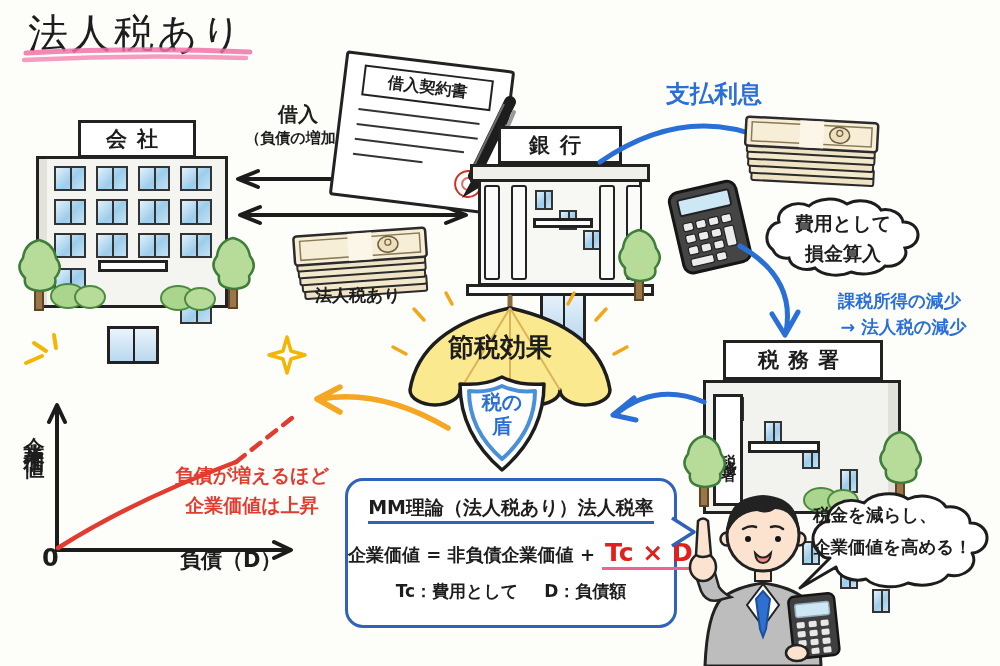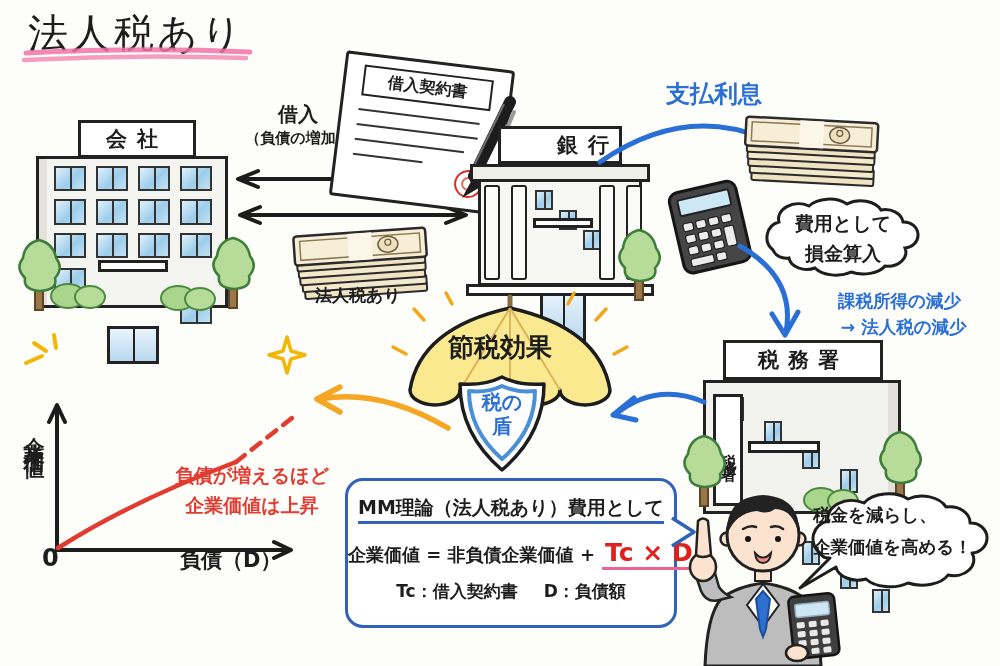--- a/index.html
+++ b/index.html
@@ -182,21 +182,21 @@
     <div class="doc-seal"></div>
   </div>
   <svg class="abs" style="left:452px;top:90px;" width="72" height="118">
     <path d="M58,12 L22,86" stroke="#1d1d1d" stroke-width="12" stroke-linecap="round"></path>
     <path d="M22,86 L10,108 L30,96 Z" fill="#1d1d1d"></path>
     <path d="M52,14 L20,80" stroke="#6e6e6e" stroke-width="2"></path>
     <path d="M62,22 L56,36" stroke="#9a9a9a" stroke-width="4" stroke-linecap="round"></path>
   </svg>
 
   <div class="abs" style="left:458px;top:126px;width:205px;height:174px;">
-    <div class="sign abs" style="left:40px;top:0;width:124px;height:38px;font-size:21px;letter-spacing:10px;justify-content:flex-end;">
+    <div class="sign abs" style="left:40px;top:0;width:124px;height:38px;font-size:21px;letter-spacing:10px;">
         <span>銀行</span>
       </div>
     <div class="bldg-body abs" style="left:12px;top:38px;width:180px;height:18px;background:#f0f0ea;"></div>
     <div class="bldg-body abs" style="left:20px;top:56px;width:164px;height:104px;border-top:none;background:#f7f7f4;">
       <div class="win abs" style="left:54px;top:8px;width:18px;height:20px;"></div>
       <div class="win abs" style="left:78px;top:8px;width:18px;height:20px;"></div>
       <div class="win abs" style="left:102px;top:8px;width:18px;height:20px;"></div>
       <div class="canopy abs" style="left:52px;top:36px;width:60px;height:10px;"></div>
       <div class="door abs" style="left:59px;top:46px;width:46px;height:55px;"></div>
       <div class="col" style="left:3px;top:3px;width:16px;height:95px;"></div>
@@ -318,26 +318,26 @@
   </svg>
   <div class="abs graph-ylabel">企業価値</div>
   <div class="abs graph-origin">0</div>
   <div class="abs graph-xlabel nowrap">負債（D）</div>
   <div class="abs graph-note">
     <div class="nowrap">負債が増えるほど</div>
     <div class="nowrap">企業価値は上昇</div>
   </div>
 
   <div class="abs mm-box">
-    <div class="mm-title nowrap"><span>MM理論（法人税あり）費用として</span></div>
+    <div class="mm-title nowrap"><span>MM理論（法人税あり）法人税率</span></div>
     <div class="mm-eq nowrap">
       <span>企業価値 = 非負債企業価値 +</span><span class="hl">Tc × D</span>
     </div>
     <div class="mm-legend nowrap">
-      <span>Tc：借入契約書</span><span>D：負債額</span>
+      <span>Tc：費用として</span><span>D：負債額</span>
     </div>
   </div>
   <svg class="abs" style="left:670px;top:514px;" width="30" height="36">
     <path d="M2,4 L24,18 L2,32" fill="#fff" stroke="#2f62b8" stroke-width="3.5" stroke-linejoin="round"></path>
     <rect x="0" y="7" width="4" height="22" fill="#fff"></rect>
   </svg>
 
   <svg class="abs" style="left:663px;top:487px;" width="190" height="179">
     <rect x="92" y="74" width="16" height="20" fill="#fbe3cf" stroke="#222" stroke-width="2"></rect>
     <path d="M42,179 Q44,128 58,112 Q72,100 100,96 Q128,100 142,112 Q156,128 158,179 Z" fill="#bdbdbd" stroke="#222" stroke-width="3"></path>

